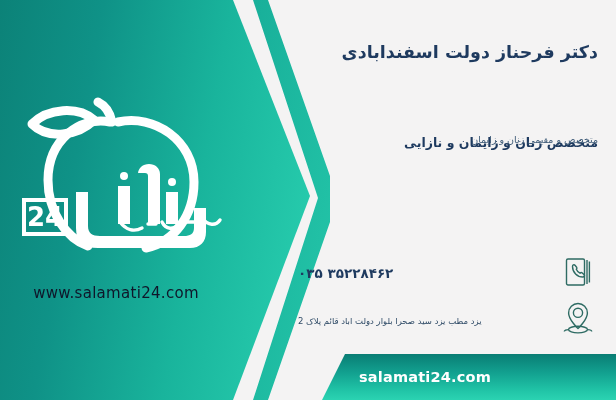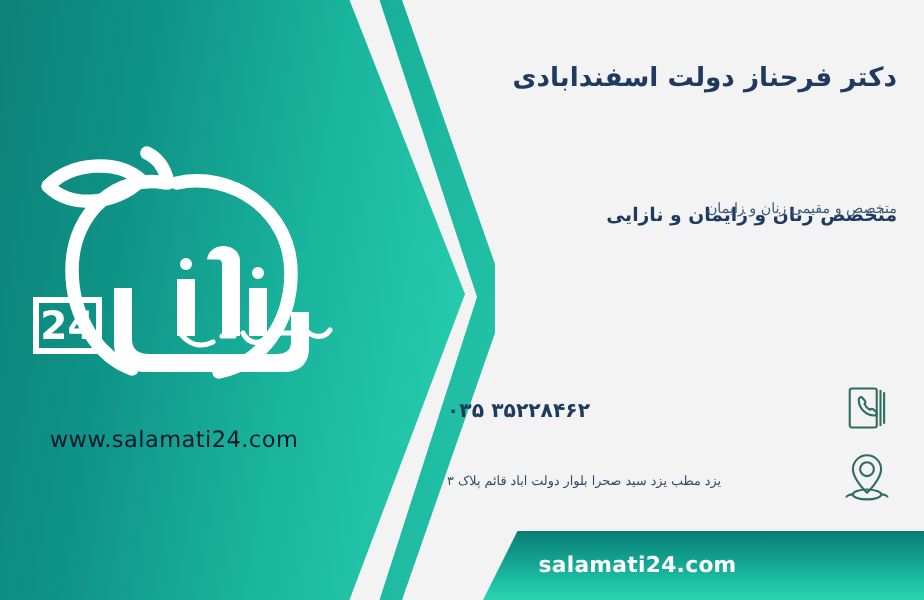--- a/index.html
+++ b/index.html
@@ -163,21 +163,21 @@
         <svg width="30" height="34" viewBox="0 0 30 34" fill="none" stroke="#2e6b63" stroke-width="1.4" stroke-linejoin="round">
           <path d="M15 2.5 C9.8 2.5 5.6 6.7 5.6 11.9 C5.6 18.6 15 27.5 15 27.5
                    C15 27.5 24.4 18.6 24.4 11.9 C24.4 6.7 20.2 2.5 15 2.5 Z"></path>
           <circle cx="15" cy="11.8" r="4.6"></circle>
           <ellipse cx="15" cy="28.6" rx="9.5" ry="3.3"></ellipse>
           <path d="M5.6 28.6 C3 28.6 1.3 29.6 1.3 30.6"></path>
           <path d="M24.4 28.6 C27 28.6 28.7 29.6 28.7 30.6"></path>
         </svg>
       </span>
       <span class="ctext">
-        <span class="addr-text">یزد مطب یزد سید صحرا بلوار دولت اباد قائم پلاک ۳</span>
+        <span class="addr-text">یزد مطب یزد سید صحرا بلوار دولت اباد قائم پلاک 2</span>
       </span>
     </div>
 
   </div>
 
   <div class="bottombar">
     <span>salamati24.com</span>
   </div>
 
 </div>

